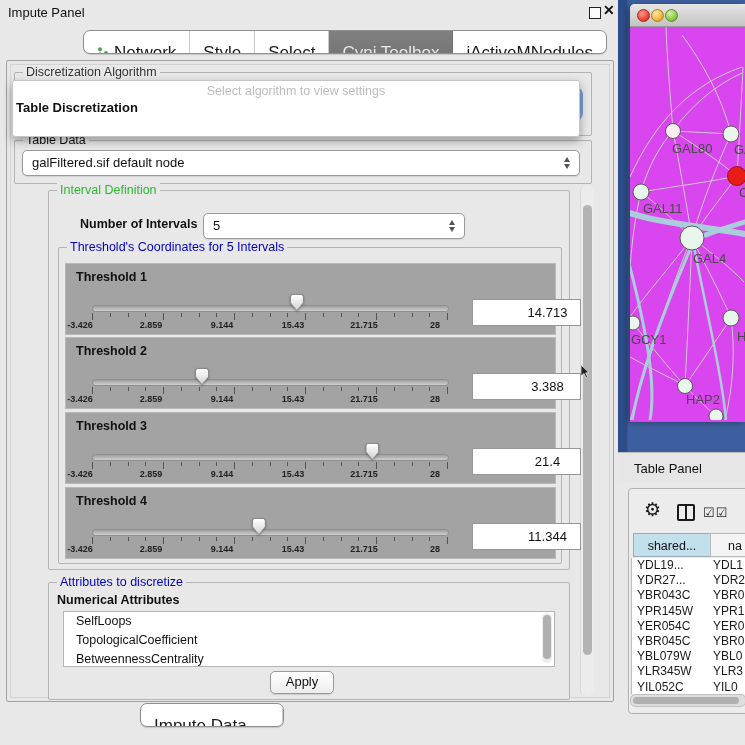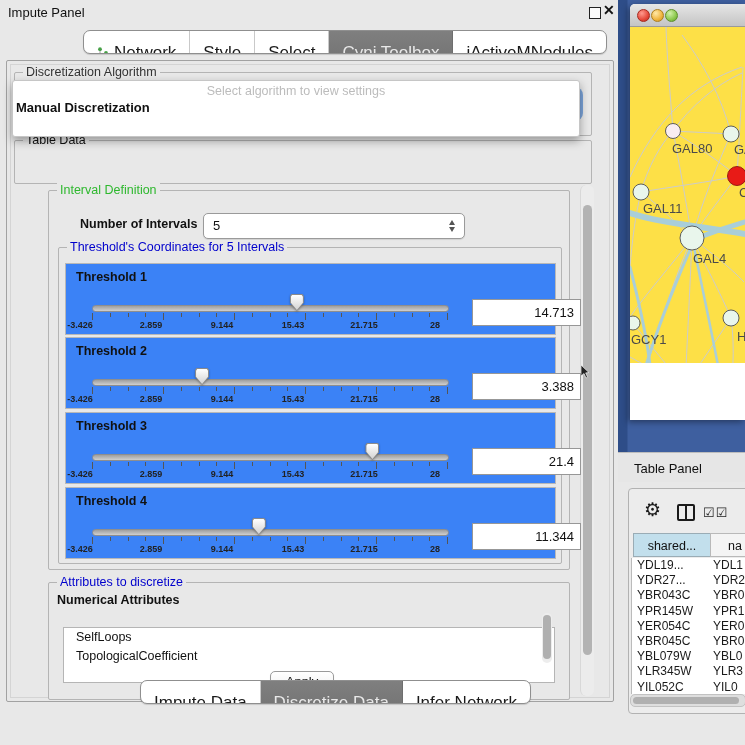--- a/index.html
+++ b/index.html
@@ -8,21 +8,21 @@
   #left-panel{position:absolute;left:0;top:0;width:618px;height:745px;background:#e8e8e8;border-right:1px solid #9b9b9b;}
   #cp-title{position:absolute;left:8px;top:5px;font-size:13px;color:#111;}
   #float-ico{position:absolute;left:589px;top:7px;width:10px;height:10px;border:1.5px solid #222;background:#fafafa;}
   #close-ico{position:absolute;left:603px;top:2px;font-size:14px;font-weight:bold;color:#111;}
   
   .segbar{position:absolute;display:flex;background:#fff;border:1px solid #8f8f8f;border-radius:7px;overflow:hidden;box-shadow:0 1px 1px rgba(0,0,0,.15);}
   .seg{display:flex;align-items:center;gap:5px;padding:12px 13px;font-size:17px;color:#1a1a1a;line-height:20px;height:20px;border-right:1px solid #c9c9c9;cursor:default;white-space:nowrap;}
   .seg:last-child{border-right:none;}
   .seg.active{background:linear-gradient(#7f7f7f,#6e6e6e);color:#e9e9e9;border-right-color:#6e6e6e;}
   #top-tabs{left:83px;top:30px;height:22px;}
-  #bottom-tabs{left:140px;top:680px;height:22px;}
+  #bottom-tabs{left:140px;top:703px;height:22px;flex-direction:column;}
   .net-ic{width:12px;height:12px;}
   
   #content-frame{position:absolute;left:6px;top:60px;width:606px;height:640px;border:1px solid #a2a2a2;border-radius:2px;background:#e8e8e8;}
   #content-inner{position:absolute;left:10px;top:64px;width:598px;height:632px;border:1px solid #d4d4d4;background:#e8e8e8;}
   .group{position:absolute;border:1px solid #b4b4b4;border-radius:2px;background:#e8e8e8;}
   .group-title{position:absolute;top:-8px;left:8px;background:#e8e8e8;padding:0 3px;font-size:12.5px;}
   .gt-dark{color:#333;}
   .gt-green{color:var(--group-green);}
   .gt-blue{color:var(--group-blue);}
   .gt-black{color:#111;}
@@ -43,49 +43,49 @@
   #tabledata-group{left:14px;top:140px;width:576px;height:42px;}
   #tabledata-combo{left:22px;top:150px;width:556px;height:24px;}
   
   #vscroll{position:absolute;left:580px;top:185px;width:13px;height:511px;background:#ececec;border-left:1px solid #d8d8d8;border-radius:6px;}
   #vscroll .thumb-v{position:absolute;left:2px;top:20px;width:9px;height:450px;background:#b3b3b3;border-radius:5px;}
   
   #interval-group{left:48px;top:190px;width:520px;height:378px;}
   #noi-label{position:absolute;left:80px;top:217px;font-size:12.5px;font-weight:bold;color:#111;}
   #noi-combo{left:203px;top:213px;width:260px;height:24px;}
   #thresh-group{left:58px;top:247px;width:502px;height:315px;}
-  .thresh-box{position:absolute;left:6px;width:489px;height:70px;border:1px solid #b8b8b8;background:#3b82f6;}
+  .thresh-box{position:absolute;left:6px;width:489px;height:70px;border:1px solid #b8b8b8;background:#a3a3a3;}
   .th-label{position:absolute;left:10px;top:6px;font-size:12.5px;font-weight:bold;color:#111;}
   .track{position:absolute;left:26px;top:41px;width:355px;height:5px;border:1px solid #8e8e8e;border-radius:4px;background:linear-gradient(#9f9f9f,#cfcfcf);}
   .ticks{position:absolute;left:26px;top:49px;width:356px;height:8px;}
   .tick{position:absolute;top:0;width:1px;height:4px;background:#555;}
   .tick.major{height:7px;}
   .tick-labels{position:absolute;left:14px;top:56px;width:356px;height:11px;}
   .tick-labels span{position:absolute;transform:translateX(-50%);font-size:9px;font-weight:bold;color:#222;white-space:nowrap;}
   .thumb{position:absolute;top:30px;width:14px;height:17px;filter:drop-shadow(0 1px 1px rgba(0,0,0,.3));}
   .t-outer{position:absolute;inset:0;background:#8b8b8b;clip-path:polygon(10% 0,90% 0,100% 12%,100% 52%,50% 100%,0 52%,0 12%);}
   .t-inner{position:absolute;inset:1px;background:linear-gradient(#ffffff,#d2d2d2);clip-path:polygon(10% 0,90% 0,100% 12%,100% 52%,50% 100%,0 52%,0 12%);}
-  .val-box{position:absolute;left:406px;top:35px;width:53px;height:25px;background:#fff;border:1px solid #979797;font-size:13px;color:#111;text-align:right;line-height:25px;padding-right:6px;padding-left:48px;}
+  .val-box{position:absolute;left:406px;top:35px;width:53px;height:25px;background:#fff;border:1px solid #979797;font-size:13px;color:#111;text-align:center;line-height:25px;padding-right:6px;padding-left:48px;}
   
   #attr-group{left:48px;top:582px;width:520px;height:116px;}
   #num-attr-label{position:absolute;left:8px;top:10px;font-size:12.5px;font-weight:bold;color:#111;}
-  #attr-list{position:absolute;left:14px;top:28px;width:490px;height:54px;background:#fff;border:1px solid #b5b5b5;overflow:hidden;margin-top:16px;}
+  #attr-list{position:absolute;left:14px;top:28px;width:490px;height:54px;background:#fff;border:1px solid #b5b5b5;overflow:hidden;}
   .attr-item{font-size:12.5px;color:#111;line-height:19px;padding-left:12px;white-space:nowrap;}
   #attr-scroll{position:absolute;left:493px;top:30px;width:10px;height:50px;background:#ededed;border-radius:5px;}
   #attr-scroll .thumb-v{position:absolute;left:1px;top:2px;width:8px;height:44px;background:#b0b0b0;border-radius:4px;}
   #apply-btn{position:absolute;left:270px;top:671px;width:62px;height:21px;background:linear-gradient(#ffffff,#ededed);border:1px solid #9a9a9a;border-radius:5px;font-size:13px;color:#111;text-align:center;line-height:20px;box-shadow:0 1px 1px rgba(0,0,0,.12);}
   
   #desktop{position:absolute;left:618px;top:0;width:127px;height:452px;background:linear-gradient(90deg,var(--desktop-blue-dark) 0,var(--desktop-blue-dark) 9px,var(--desktop-blue) 10px);}
   #net-window{position:absolute;left:630px;top:4px;width:115px;height:416px;border-radius:5px 0 0 0;box-shadow:-2px 2px 6px rgba(0,0,0,.4);background:#fff;}
   #net-titlebar{position:absolute;left:0;top:0;width:115px;height:22px;background:linear-gradient(#e6e6e6,#c4c4c4);border-radius:5px 0 0 0;border-bottom:1px solid #9a9a9a;}
   .tl{position:absolute;top:5px;width:11px;height:11px;border-radius:50%;}
   .tl-red{left:7px;background:radial-gradient(circle at 35% 30%,#ff9a8e,#e5493a 60%,#b7281c);border:.5px solid #a5281e;}
   .tl-yellow{left:21px;background:radial-gradient(circle at 35% 30%,#ffe9a8,#f0b43e 60%,#c98f1d);border:.5px solid #ad7f1e;}
   .tl-green{left:35px;background:radial-gradient(circle at 35% 30%,#d3f0a8,#8cc94d 60%,#5f9c2a);border:.5px solid #5e8f2b;}
-  #net-canvas{position:absolute;left:0;top:23px;width:115px;height:336px;background:#fde047;overflow:hidden;}
+  #net-canvas{position:absolute;left:0;top:23px;width:115px;height:395px;background:#d946ef;overflow:hidden;}
   #net-canvas svg{display:block;}
   .edge{fill:none;stroke:var(--edge-gray);stroke-width:1;}
   .tedge{fill:none;stroke:var(--edge-teal);stroke-linecap:round;}
   .node{fill:var(--node-green);stroke:#4d4d4d;stroke-width:.9;}
   .node-pink{fill:var(--node-pink);}
   .node-red{fill:var(--node-red);stroke:#8c1410;}
   .nlabel{fill:#4a4a4a;font-size:13px;font-family:"Liberation Sans",sans-serif;}
   
   #tp-header{position:absolute;left:618px;top:452px;width:127px;height:30px;background:#e6e6e6;border-top:1px solid #bdbdbd;border-bottom:1px solid #cdcdcd;}
   #tp-title{position:absolute;left:16px;top:8px;font-size:13px;color:#111;}
@@ -142,25 +142,29 @@
   <div id="content-inner"></div>
 
   <div class="group" style="left:14px;top:72px;width:576px;height:62px;">
     <div class="group-title gt-dark">Discretization Algorithm</div>
   </div>
   <div id="algo-combo" class="combo">
     <span class="stepper"></span>
   </div>
   <div id="algo-popup">
     <div class="hint">Select algorithm to view settings</div>
-    <div class="opt opt0">Manual Discretization</div>
+    <div class="opt opt0">Table Discretization</div>
   </div>
 
   <div id="tabledata-group" class="group">
     <div class="group-title gt-black">Table Data</div>
+  </div>
+  <div id="tabledata-combo" class="combo">
+    <span class="val">galFiltered.sif default node</span>
+    <span class="stepper"></span>
   </div>
 
   <div id="vscroll">
       <div class="thumb-v"></div>
     </div>
 
   <div id="interval-group" class="group">
     <div class="group-title gt-green">Interval Definition</div>
   </div>
   <div id="noi-label">Number of Intervals</div>
@@ -331,20 +335,21 @@
         <div class="val-box">11.344</div>
       </div>
   </div>
 
   <div id="attr-group" class="group">
     <div class="group-title gt-blue">Attributes to discretize</div>
     <div id="num-attr-label">Numerical Attributes</div>
     <div id="attr-list">
         <div class="attr-item">SelfLoops</div>
         <div class="attr-item">TopologicalCoefficient</div>
+        <div class="attr-item">BetweennessCentrality</div>
       </div>
     <div id="attr-scroll">
         <div class="thumb-v"></div>
       </div>
   </div>
   <div id="apply-btn">Apply</div>
 
   <div id="bottom-tabs" class="segbar">
       <div class="seg">
         <span>Impute Data</span>

